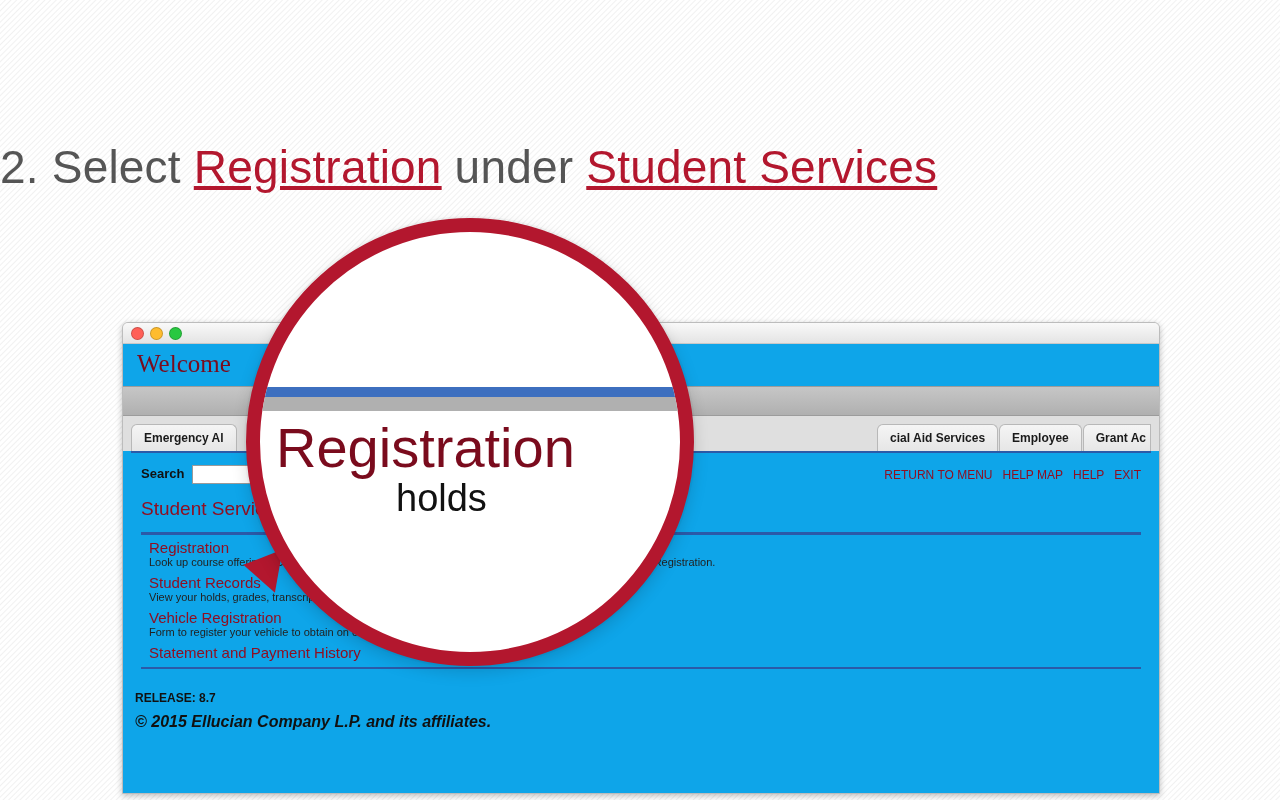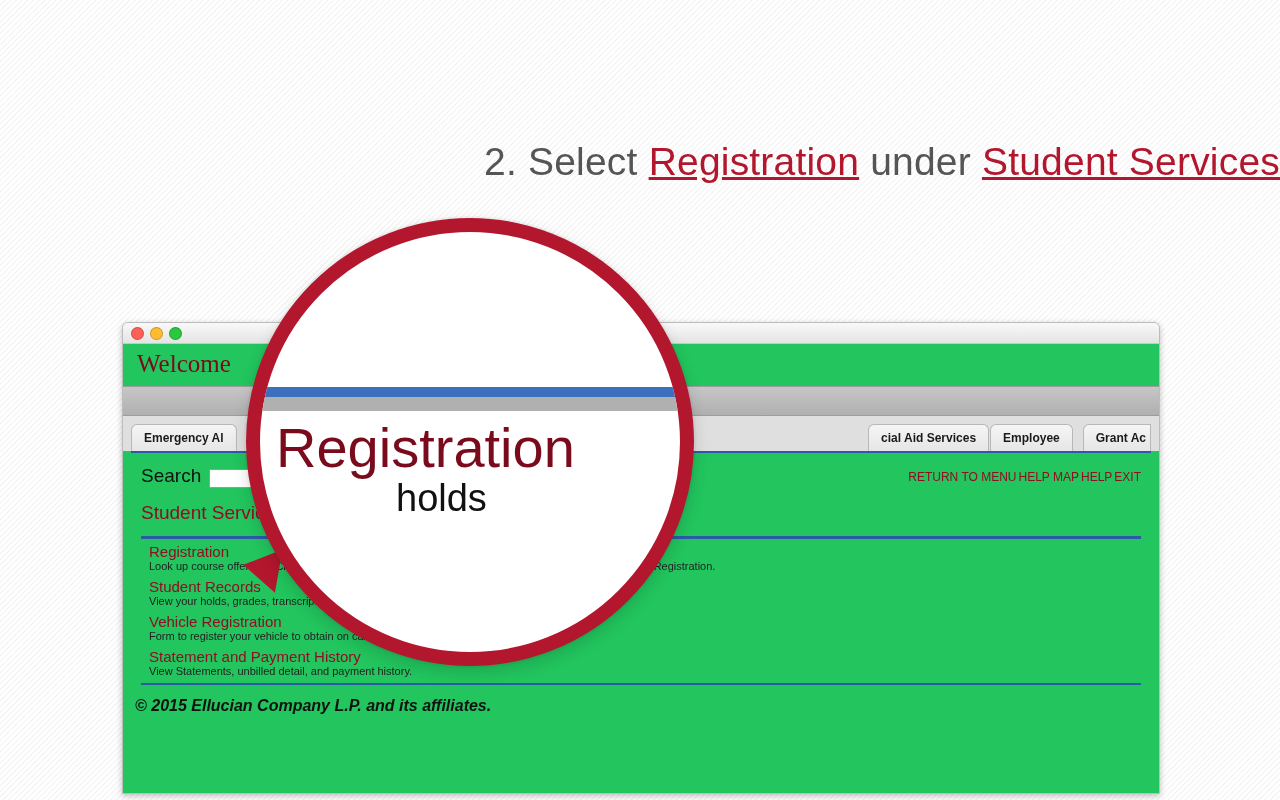--- a/index.html
+++ b/index.html
@@ -12,22 +12,22 @@
     background: #f4f4f4;
     background-image: repeating-linear-gradient(-45deg, #ffffff, #ffffff 2px, #f1f1f1 3px, #ffffff 4px);
   }
 
   
   .instr {
     position: absolute;
     top: 140px;
     left: 0;
     width: 1280px;
-    text-align: right;
-    font-size: 39px;
+    text-align: left;
+    font-size: 46px;
     font-weight: 300;
     color: #555;
     letter-spacing: 0.2px;
   }
   .instr .accent {
     color: #b3172e;
     font-weight: 400;
     text-decoration: underline;
   }
 
@@ -51,21 +51,21 @@
     display: flex;
     align-items: center;
     padding-left: 8px;
     gap: 6px;
   }
   .dot { width: 11px; height: 11px; border-radius: 50%; border: 1px solid rgba(0,0,0,0.2); }
   .dot.r { background:#ff5f57; } .dot.y { background:#febc2e; } .dot.g { background:#28c840; }
 
   .page {
     position: relative;
-    background: #22c55e;
+    background: #0ea5e9;
     height: calc(100% - 20px);
     font-family: Verdana, Geneva, sans-serif;
     font-size: 12px;
     color: #111;
   }
 
   .welcome {
     font-family: Georgia, "Times New Roman", serif;
     font-size: 25px;
     color: #7a0b1d;
@@ -98,44 +98,43 @@
     white-space: nowrap;
   }
   .tab.active {
     background: linear-gradient(#3d6fbf, #2b5aa8);
     color: #fff;
     border-color: #274e97;
   }
   .tab.cut {
     border-top-right-radius: 0;
     padding-right: 4px;
-    margin-left: 9px;
   }
   .tabs-floor {
     height: 2px;
     background: #2b5aa8;
     margin: 0 8px;
   }
 
   .util-row {
     display: flex;
     justify-content: space-between;
     align-items: center;
     padding: 12px 18px 4px 18px;
   }
-  .search-lbl { font-weight: normal; font-size: 19px; text-align: center; }
+  .search-lbl { font-weight: bold; font-size: 13px; text-align: center; }
   .search-box {
     display: inline-block;
     width: 86px; height: 17px;
     border: 1px solid #9a9a9a;
     background: #fff;
     margin-left: 4px;
     vertical-align: middle;
   }
-  .util-links { display: flex; gap: 2px; font-size: 12px; color: #8f0f22; }
+  .util-links { display: flex; gap: 10px; font-size: 12px; color: #8f0f22; }
 
   .h-cat {
     color: #8f0f22;
     font-family: Verdana, Geneva, sans-serif;
     font-size: 19px;
     padding: 10px 18px 6px 18px;
   }
 
   .blueline { height: 3px; background: #2b5aa8; margin: 6px 18px 4px 18px; }
   .blueline.thin { height: 2px; }
@@ -282,26 +281,26 @@
       <div class="mi">
         <a>Student Records</a>
         <div class="desc">View your holds, grades, transcripts,</div>
       </div>
       <div class="mi">
         <a>Vehicle Registration</a>
         <div class="desc">Form to register your vehicle to obtain on campus parking privileges</div>
       </div>
       <div class="mi">
         <a>Statement and Payment History</a>
-        <div class="desc">View Statements, unbilled detail, and payment history.</div>
       </div>
     </div>
 
     <div class="blueline thin"></div>
 
+    <div class="release">RELEASE: 8.7</div>
     <div class="copyright">© 2015 Ellucian Company L.P. and its affiliates.</div>
   </div>
 </div>
 
 <div class="pointer"></div>
 
 <div class="magni">
   <div class="mag-inner">
     <div class="mag-bluebar"></div>
     <div class="mag-graybar"></div>

